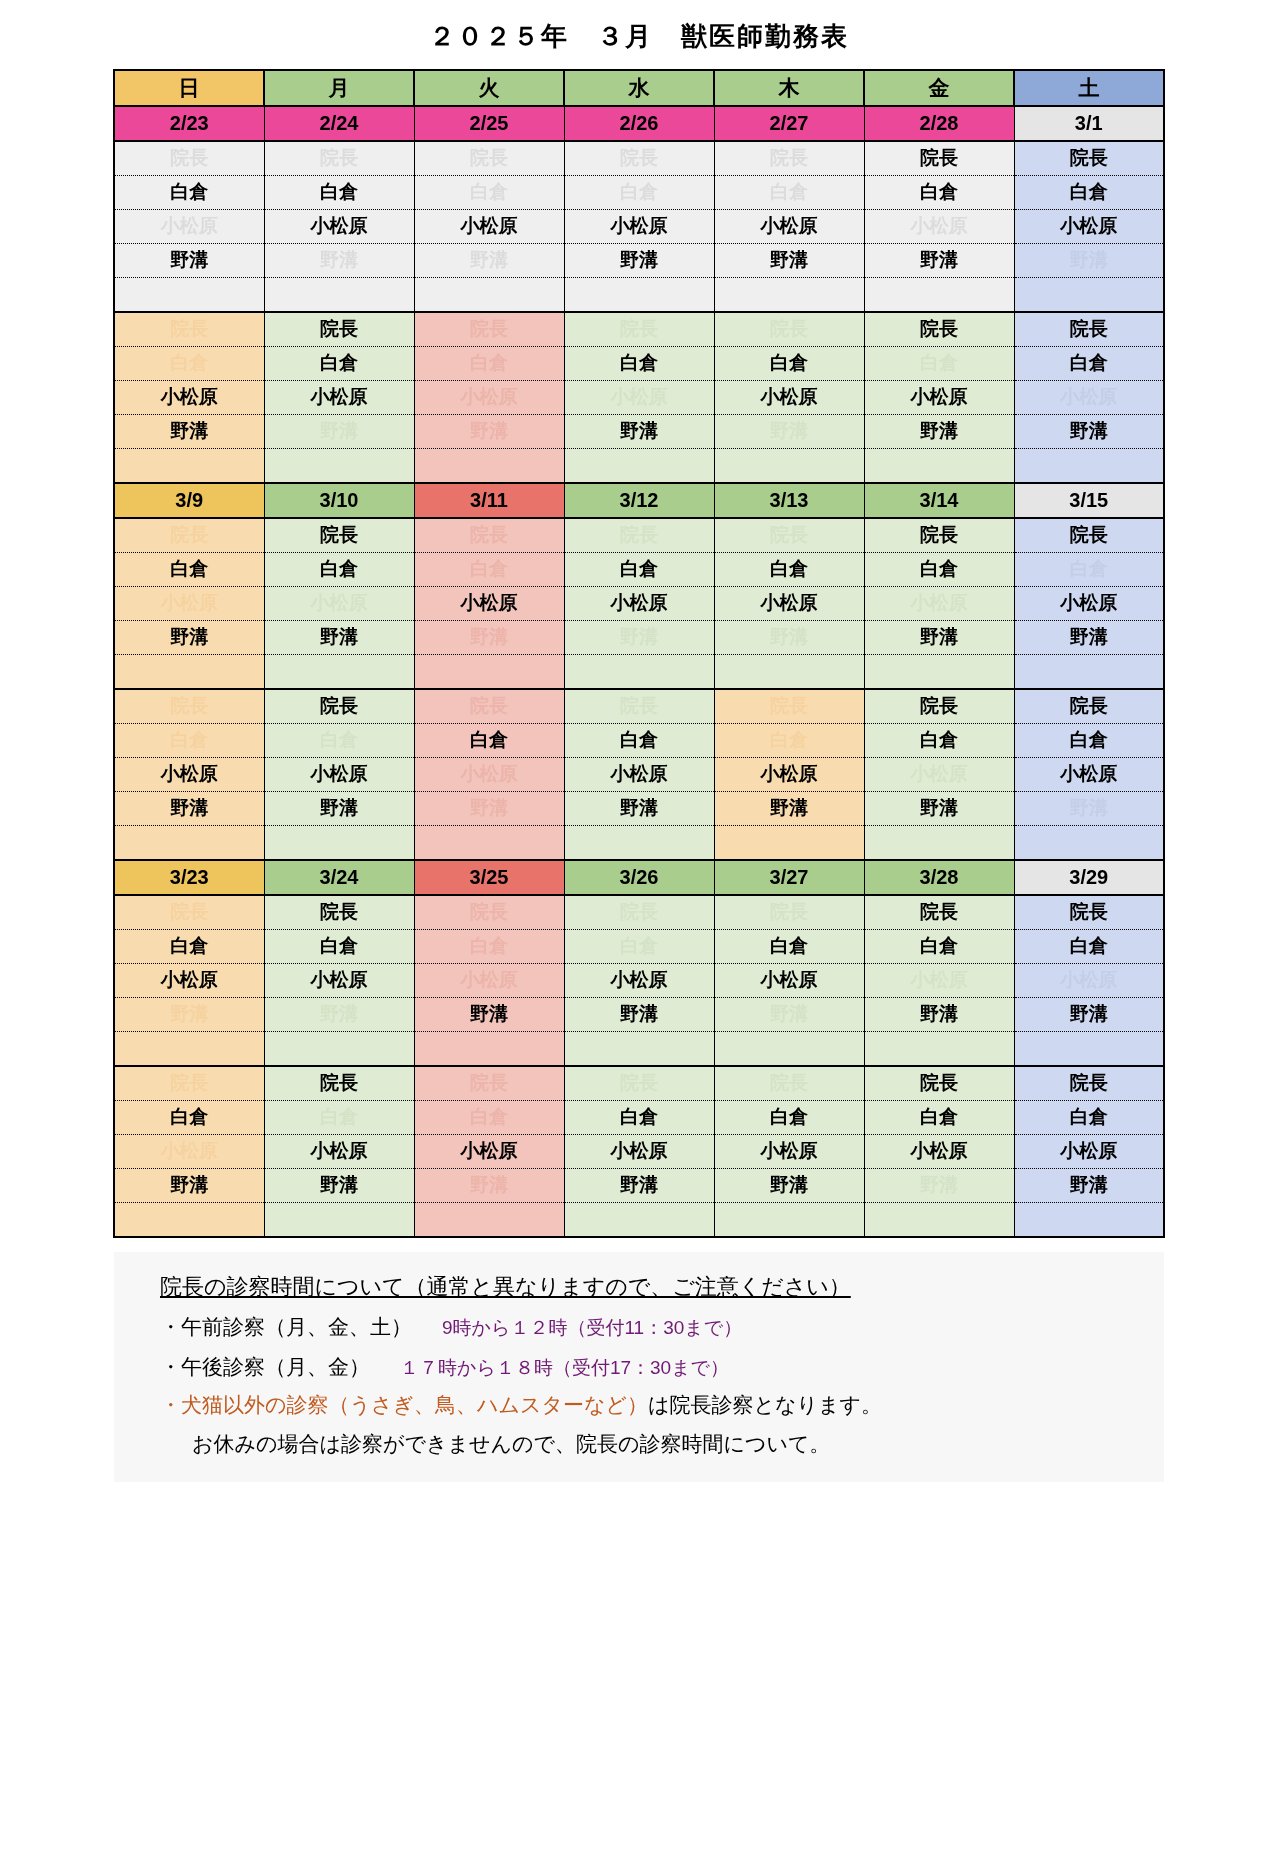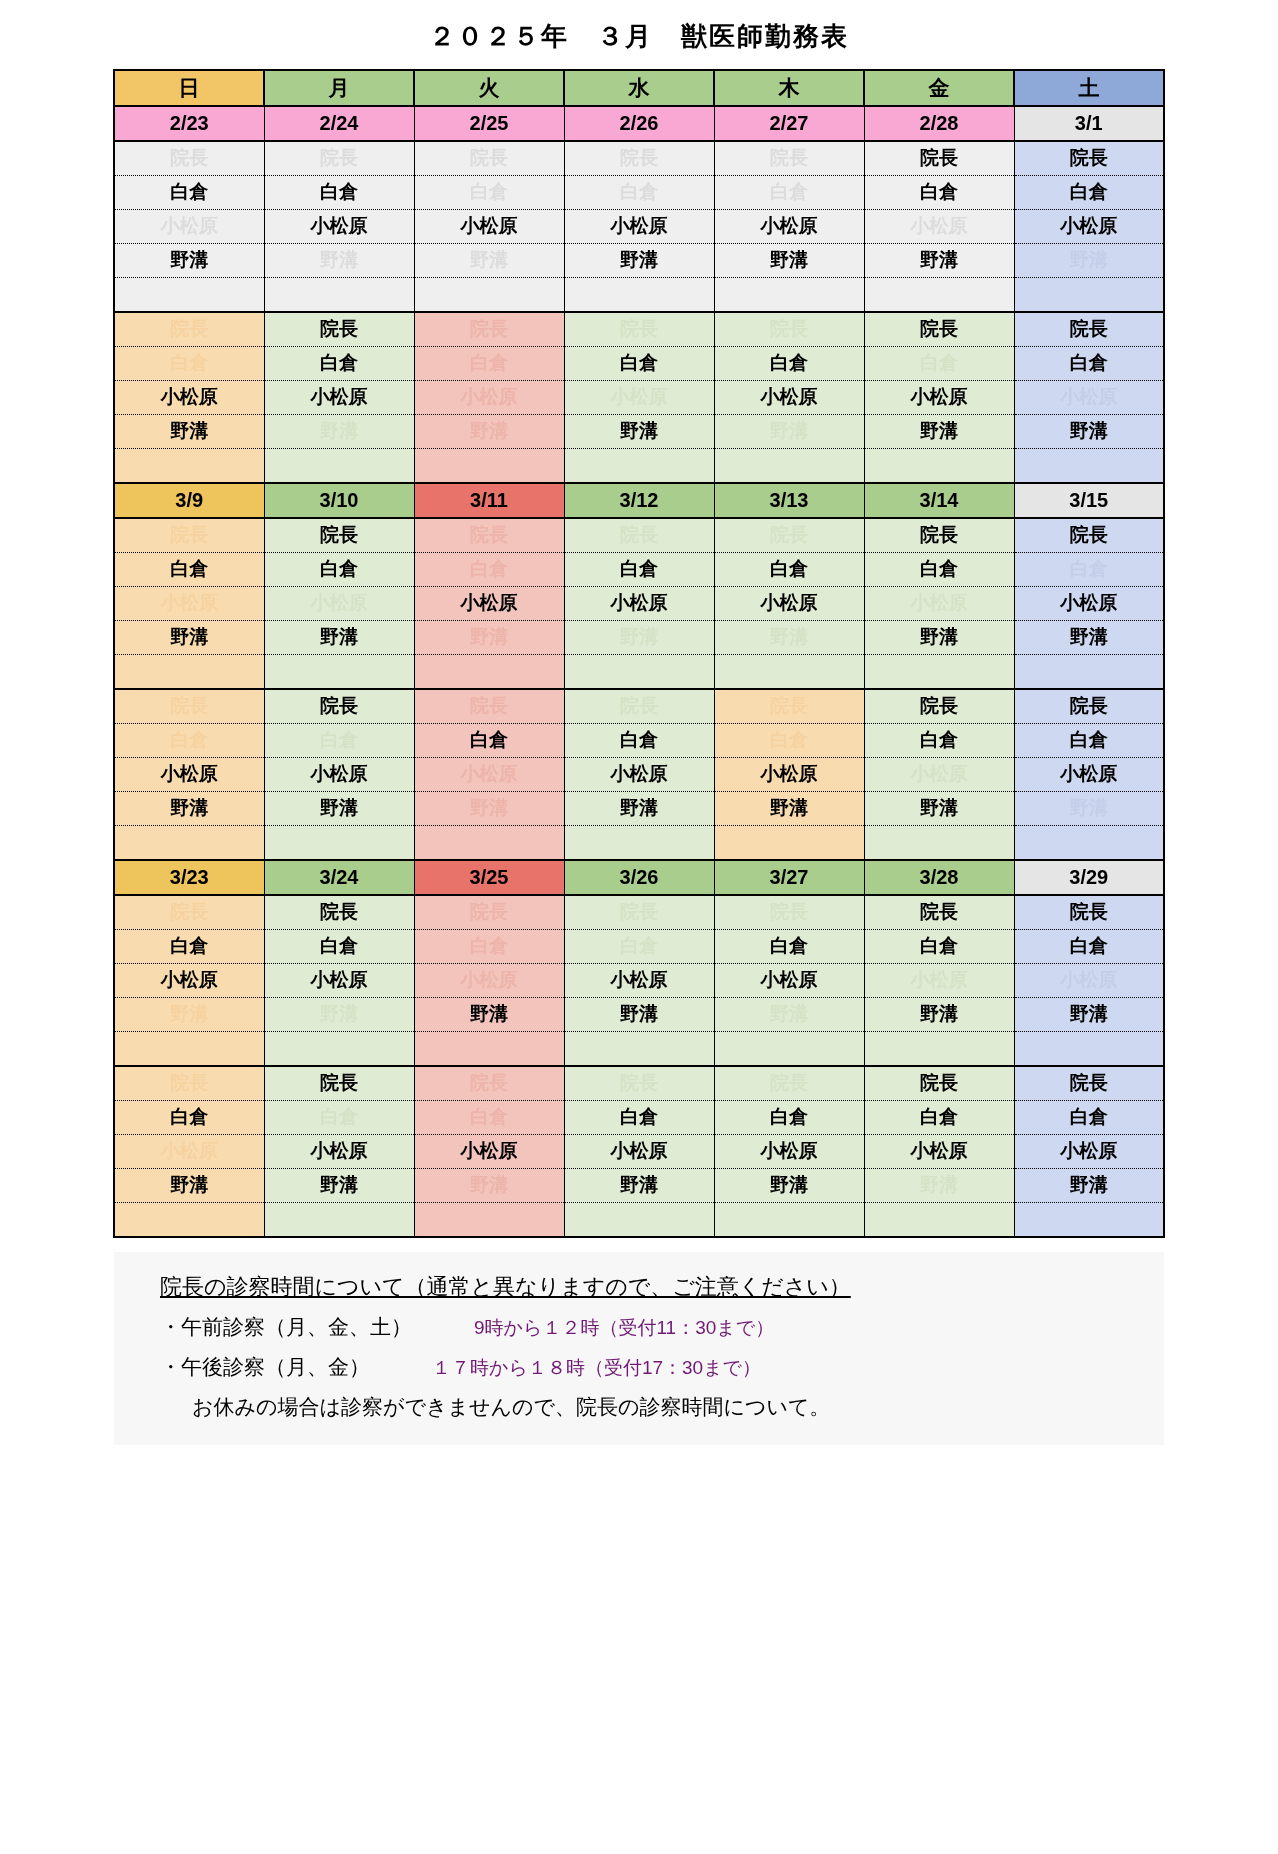--- a/index.html
+++ b/index.html
@@ -61,21 +61,21 @@
     font-size: 20px;
     font-weight: bold;
     text-align: center;
     border-left: 1.5px solid #000;
     border-right: 1.5px solid #000;
     border-top: 2px solid #000;
     border-bottom: 2px solid #000;
     padding: 0;
   }
   
-  .d-plain { background: #f9a8d4; }
+  .d-plain { background: #ec4899; }
   .d-sun   { background: #eec45c; }
   .d-wd    { background: #a9cd8d; }
   .d-sat   { background: #e5e5e5; }
   .d-red   { background: #e8736a; }
 
   
   tr.name-row td {
     height: 33px;
     font-size: 19px;
     font-weight: bold;
@@ -134,21 +134,20 @@
     padding-left: 46px;
     line-height: 1.9;
     white-space: nowrap;
   }
   .note-row {
     display: flex;
     align-items: baseline;
     padding-left: 46px;
     line-height: 1.9;
     white-space: nowrap;
-    gap: 32px;
   }
   .note-label { font-size: 21px; }
   .note-time {
     color: #701a75;
     font-size: 19px;
     margin-left: 30px;
   }
   .note-orange { color: #c05a1e; font-size: 21px; }
   .note-black  { color: #000; font-size: 21px; }
   .note-indent { padding-left: 78px; font-size: 21px; line-height: 1.9; white-space: nowrap; }
@@ -485,14 +484,17 @@
 <div class="notes">
   <div class="note-heading">院長の診察時間について（通常と異なりますので、ご注意ください）</div>
   <div class="note-row">
     <span class="note-label">・午前診察（月、金、土）</span>
     <span class="note-time">9時から１２時（受付11：30まで）</span>
   </div>
   <div class="note-row">
     <span class="note-label">・午後診察（月、金）</span>
     <span class="note-time">１７時から１８時（受付17：30まで）</span>
   </div>
+  <div class="note-line">
+    <span class="note-orange">・犬猫以外の診察（うさぎ、鳥、ハムスターなど）</span><span class="note-black">は院長診察となります。</span>
+  </div>
   <div class="note-indent">お休みの場合は診察ができませんので、院長の診察時間について。</div>
 </div>
 
 </body></html>

